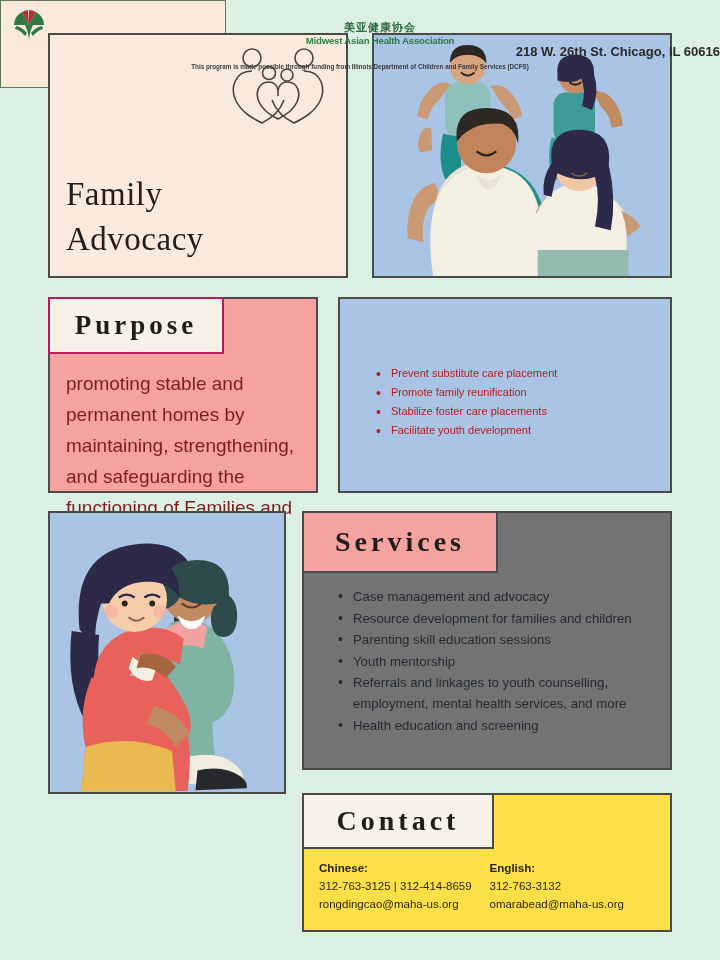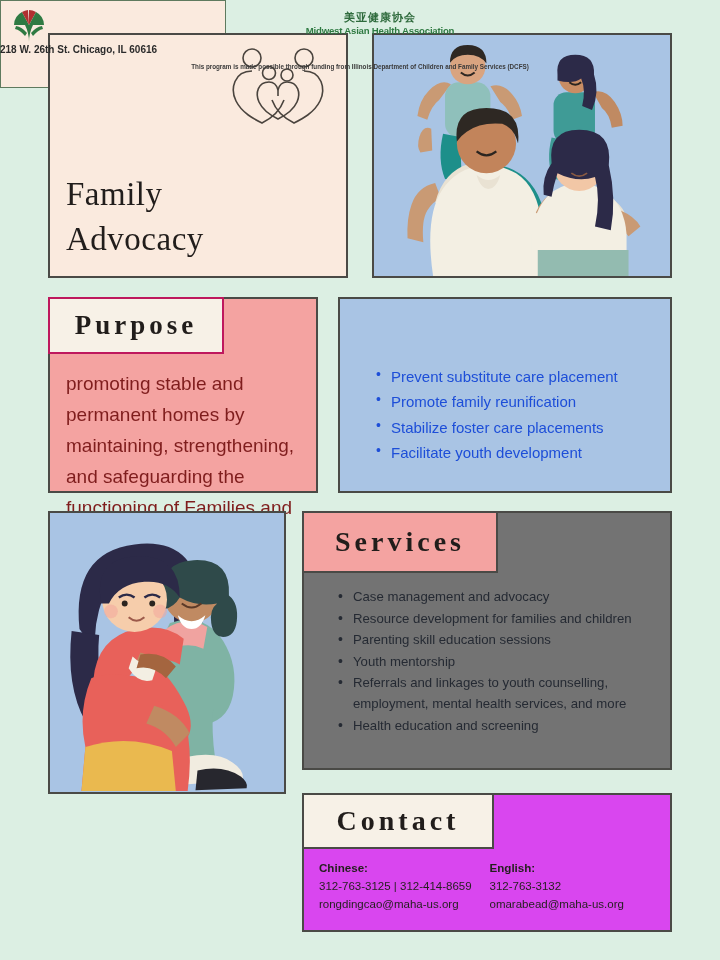--- a/index.html
+++ b/index.html
@@ -86,23 +86,23 @@
     left: -2px; top: -2px;
     width: 188px; height: 60px;
     background: #faeed9;
     border: 2px solid #4a4a46;
     display: flex; align-items: center; justify-content: center;
   }
   #goals-header .section-title { font-size: 28px; }
   #goals-list {
     position: absolute;
     left: 36px; top: 66px; right: 14px;
-    font-size: 15px;
+    font-size: 11px;
     line-height: 1.55;
-    color: #1d4ed8;
+    color: #b91c1c;
   }
   #goals-list li { margin-bottom: 2px; }
 
   ul.bullets { list-style: none; }
   ul.bullets li {
     position: relative;
     padding-left: 15px;
   }
   ul.bullets li::before {
     content: "\2022";
@@ -137,21 +137,21 @@
     left: 34px; top: 74px; right: 16px;
     font-size: 13.2px;
     line-height: 1.56;
     color: #252a33;
   }
   #services-list li { margin-bottom: 1px; }
 
   
   #contact-panel {
     left: 302px; top: 793px; width: 370px; height: 139px;
-    background: #d946ef;
+    background: #fde047;
   }
   #contact-header {
     position: absolute;
     left: -2px; top: -2px;
     width: 192px; height: 56px;
     background: #f7f1e7;
     border: 2px solid #4a4a46;
     display: flex; align-items: center; justify-content: center;
   }
   #contact-header .section-title { font-size: 28px; }
@@ -177,41 +177,41 @@
 
   
   #footer-panel {
     left: 56px; top: 841px; width: 226px; height: 88px;
     background: #faeade;
     border: 1px solid #5e7a5e;
   }
   .maha-row {
     position: absolute;
     left: 10px; top: 8px; right: 8px;
-    display: flex; align-items: flex-start; 
+    display: flex; align-items: flex-end; 
   }
   .maha-names { flex: 1; text-align: center; line-height: 1; }
   .maha-cn {
     font-size: 11px;
     color: #2f6b3d;
     letter-spacing: 1px;
     font-weight: bold;
   }
   .maha-en {
     font-size: 9.6px;
     font-weight: bold;
     color: #2f7a42;
     margin-top: 2px;
     letter-spacing: -0.2px;
   }
   .maha-addr {
     position: absolute;
     left: 0; right: 0; top: 44px;
-    text-align: left;
-    font-size: 10px;
+    text-align: right;
+    font-size: 13px;
     font-weight: bold;
     color: #2b2b2b;
   }
   .maha-fine {
     position: absolute;
     left: 8px; right: 8px; top: 62px;
     text-align: center;
     font-size: 6.3px;
     font-weight: bold;
     line-height: 1.5;

